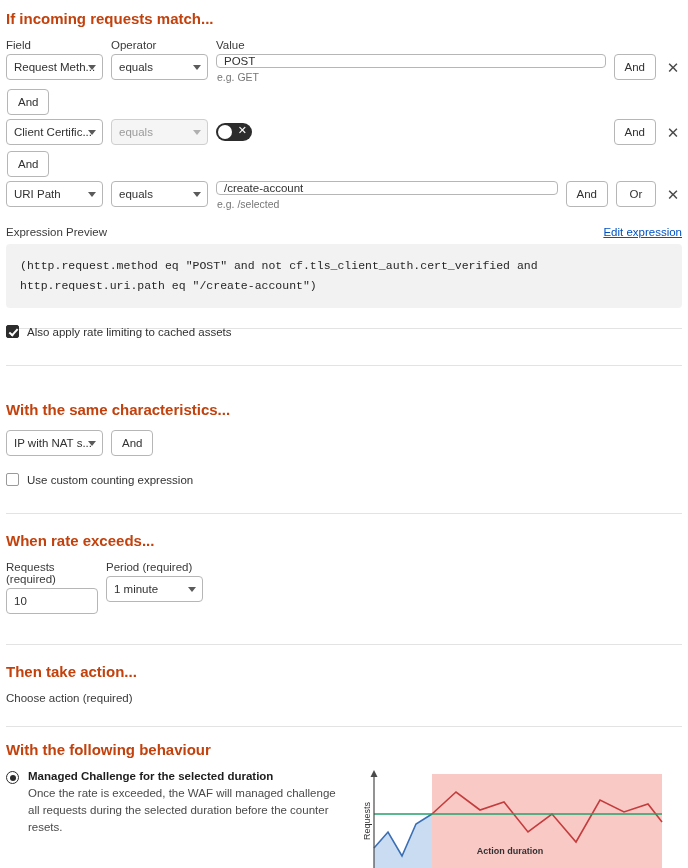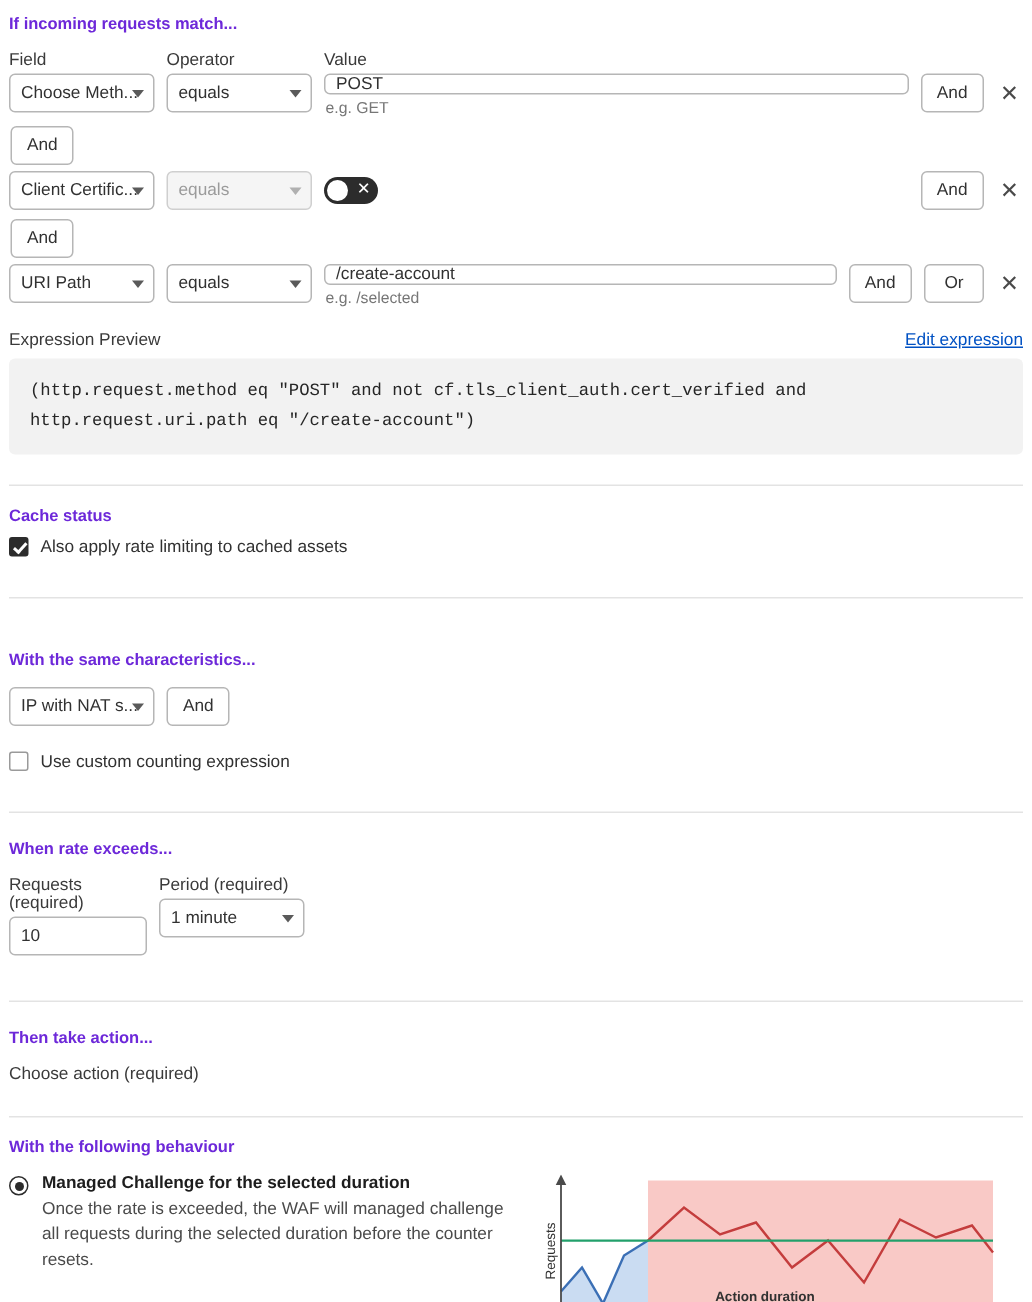--- a/index.html
+++ b/index.html
@@ -6,23 +6,23 @@
   html, body {
     margin: 0; padding: 0;
     background: #fff;
     font-family: "Liberation Sans", sans-serif;
     color: #313131;
   }
   body { width: 688px; height: 868px; overflow: hidden; }
   .page { padding: 0 6px; }
 
   h2.section-title {
-    font-size: 11px;
+    font-size: 15px;
     font-weight: bold;
-    color: #6d28d9;
+    color: #c2410c;
     margin: 10px 0 12px 0;
   }
   .col-labels {
     display: flex;
     font-size: 11.5px;
     color: #3a3a3a;
     margin-bottom: 3px;
   }
   .lbl-field { width: 105px; }
   .lbl-operator { width: 105px; }
@@ -238,21 +238,21 @@
 
   <div class="col-labels">
     <div class="lbl-field">Field</div>
     <div class="lbl-operator">Operator</div>
     <div class="lbl-value">Value</div>
   </div>
 
   
   <div class="rule-row">
     <div class="select">
-      <span>Choose Meth...</span>
+      <span>Request Meth...</span>
       <span class="caret"></span>
     </div>
     <div class="select">
       <span>equals</span>
       <span class="caret"></span>
     </div>
     <div class="col-flex">
       <div class="value-select">
         <span>POST</span>
         <span class="caret"></span>
@@ -307,21 +307,20 @@
   </div>
 
   <div class="preview-head">
     <div class="lbl">Expression Preview</div>
     <div class="link">Edit expression</div>
   </div>
   <div class="preview-box">(http.request.method eq "POST" and not cf.tls_client_auth.cert_verified and http.request.uri.path eq "/create-account")</div>
 
   <hr class="hr" style="margin-top:20px">
 
-  <h2 class="section-title" style="margin-top:14px">Cache status</h2>
   <div class="checkrow" style="margin-top:-4px">
     <span class="cbox checked"></span>
     <span>Also apply rate limiting to cached assets</span>
   </div>
 
   <hr class="hr" style="margin-top:27px">
 
   <h2 class="section-title" style="margin-top:35px">With the same characteristics...</h2>
   <div class="rule-row">
     <div class="select">

